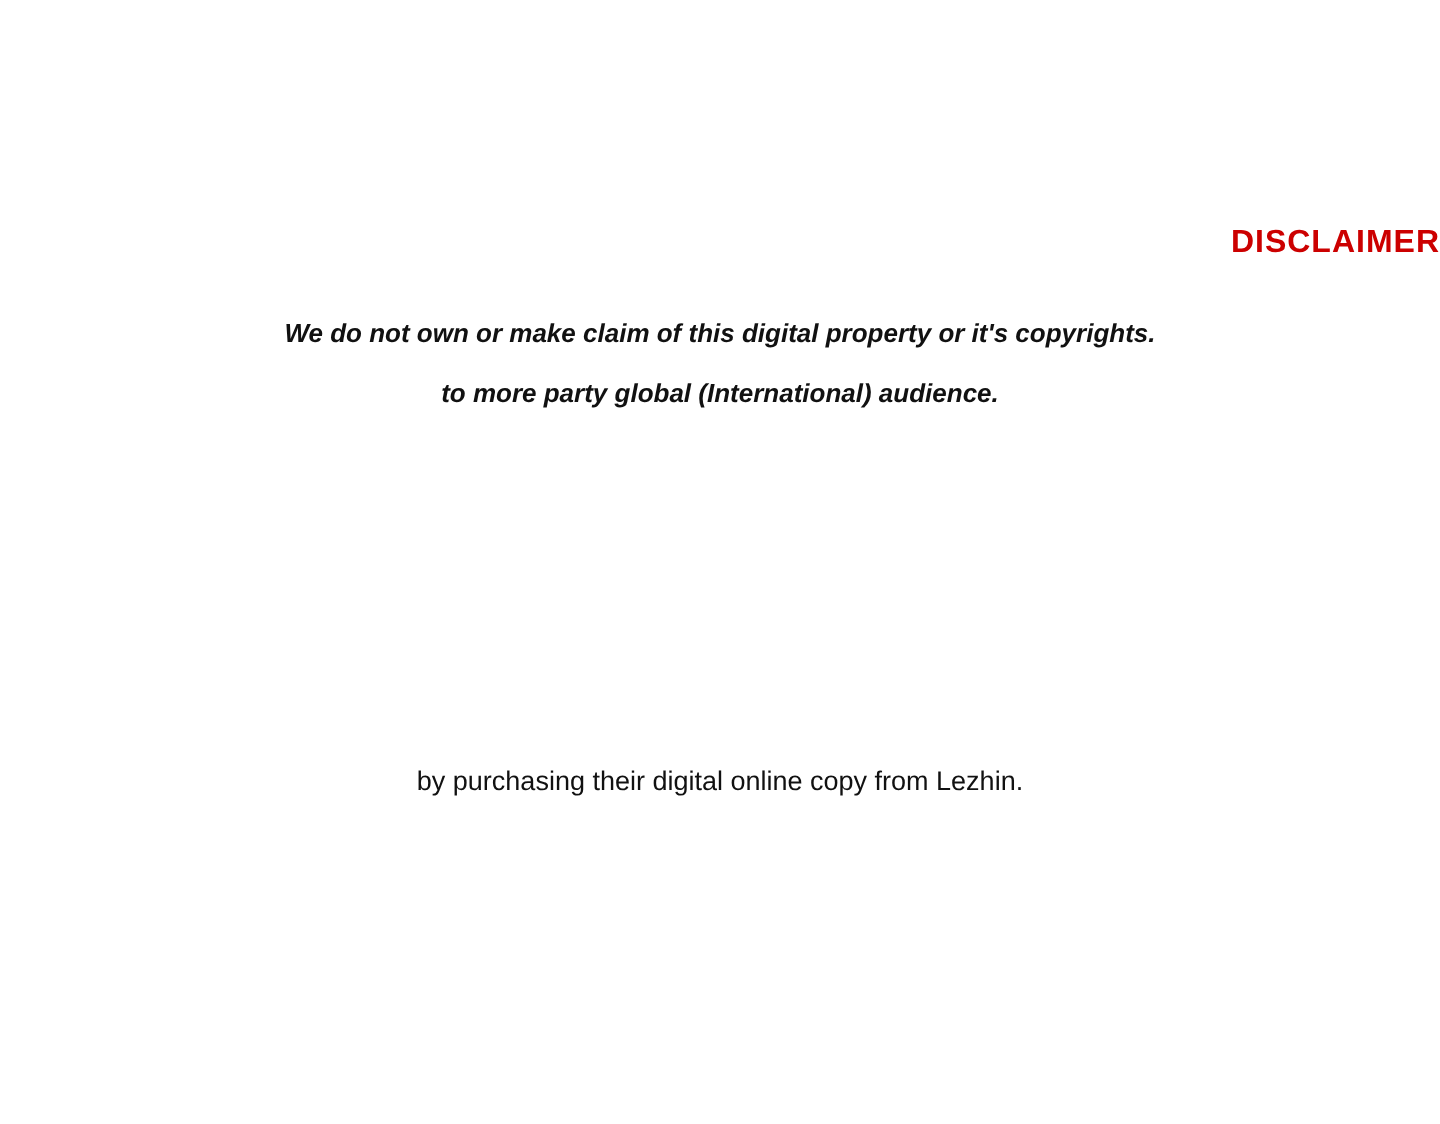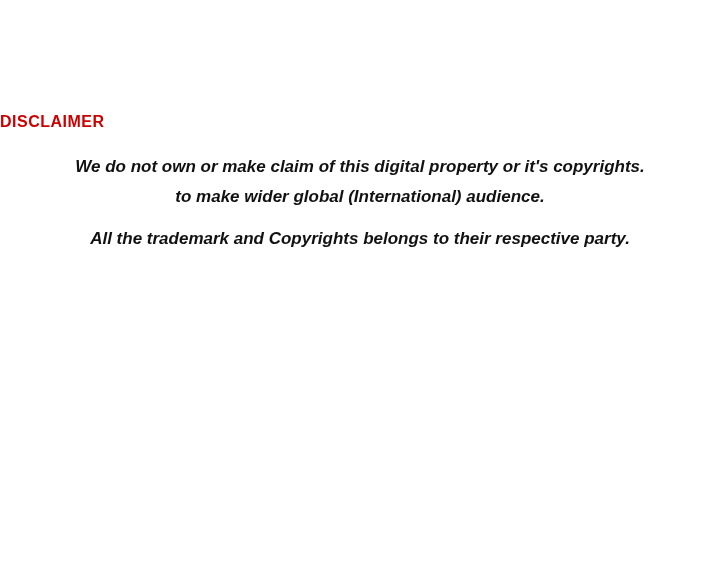--- a/index.html
+++ b/index.html
@@ -18,35 +18,35 @@
     position: relative;
     width: 720px;
     height: 562px;
     box-sizing: border-box;
   }
   .title {
     position: absolute;
     top: 113px;
     left: 0;
     width: 720px;
-    text-align: left;
+    text-align: right;
     font-size: 16px;
     font-weight: bold;
     letter-spacing: 0.5px;
     color: #cc0000;
   }
   .body-block {
     position: absolute;
     top: 152px;
     left: 60px;
     width: 600px;
     text-align: center;
   }
   .body-line {
-    font-size: 17px;
+    font-size: 13px;
     font-style: italic;
     font-weight: bold;
     line-height: 30px;
     color: #111111;
   }
   .spacer-line {
     height: 12px;
   }
   .support-block {
     position: absolute;
@@ -67,21 +67,21 @@
 </style>
 </head>
 <body>
 
 <div class="page">
 
   <div class="title">DISCLAIMER</div>
 
   <div class="body-block">
     <div class="body-line">We do not own or make claim of this digital property or it's copyrights.</div>
-    <div class="body-line">to make wider global (International) audience.</div>
+    <div class="body-line">to more party global (International) audience.</div>
     <div class="spacer-line"></div>
-    <div class="body-line">All the trademark and Copyrights belongs to their respective party.</div>
   </div>
 
   <div class="support-block">
+    <div class="support-line">by purchasing their digital online copy from Lezhin.</div>
   </div>
 
 </div>
 
 </body></html>

